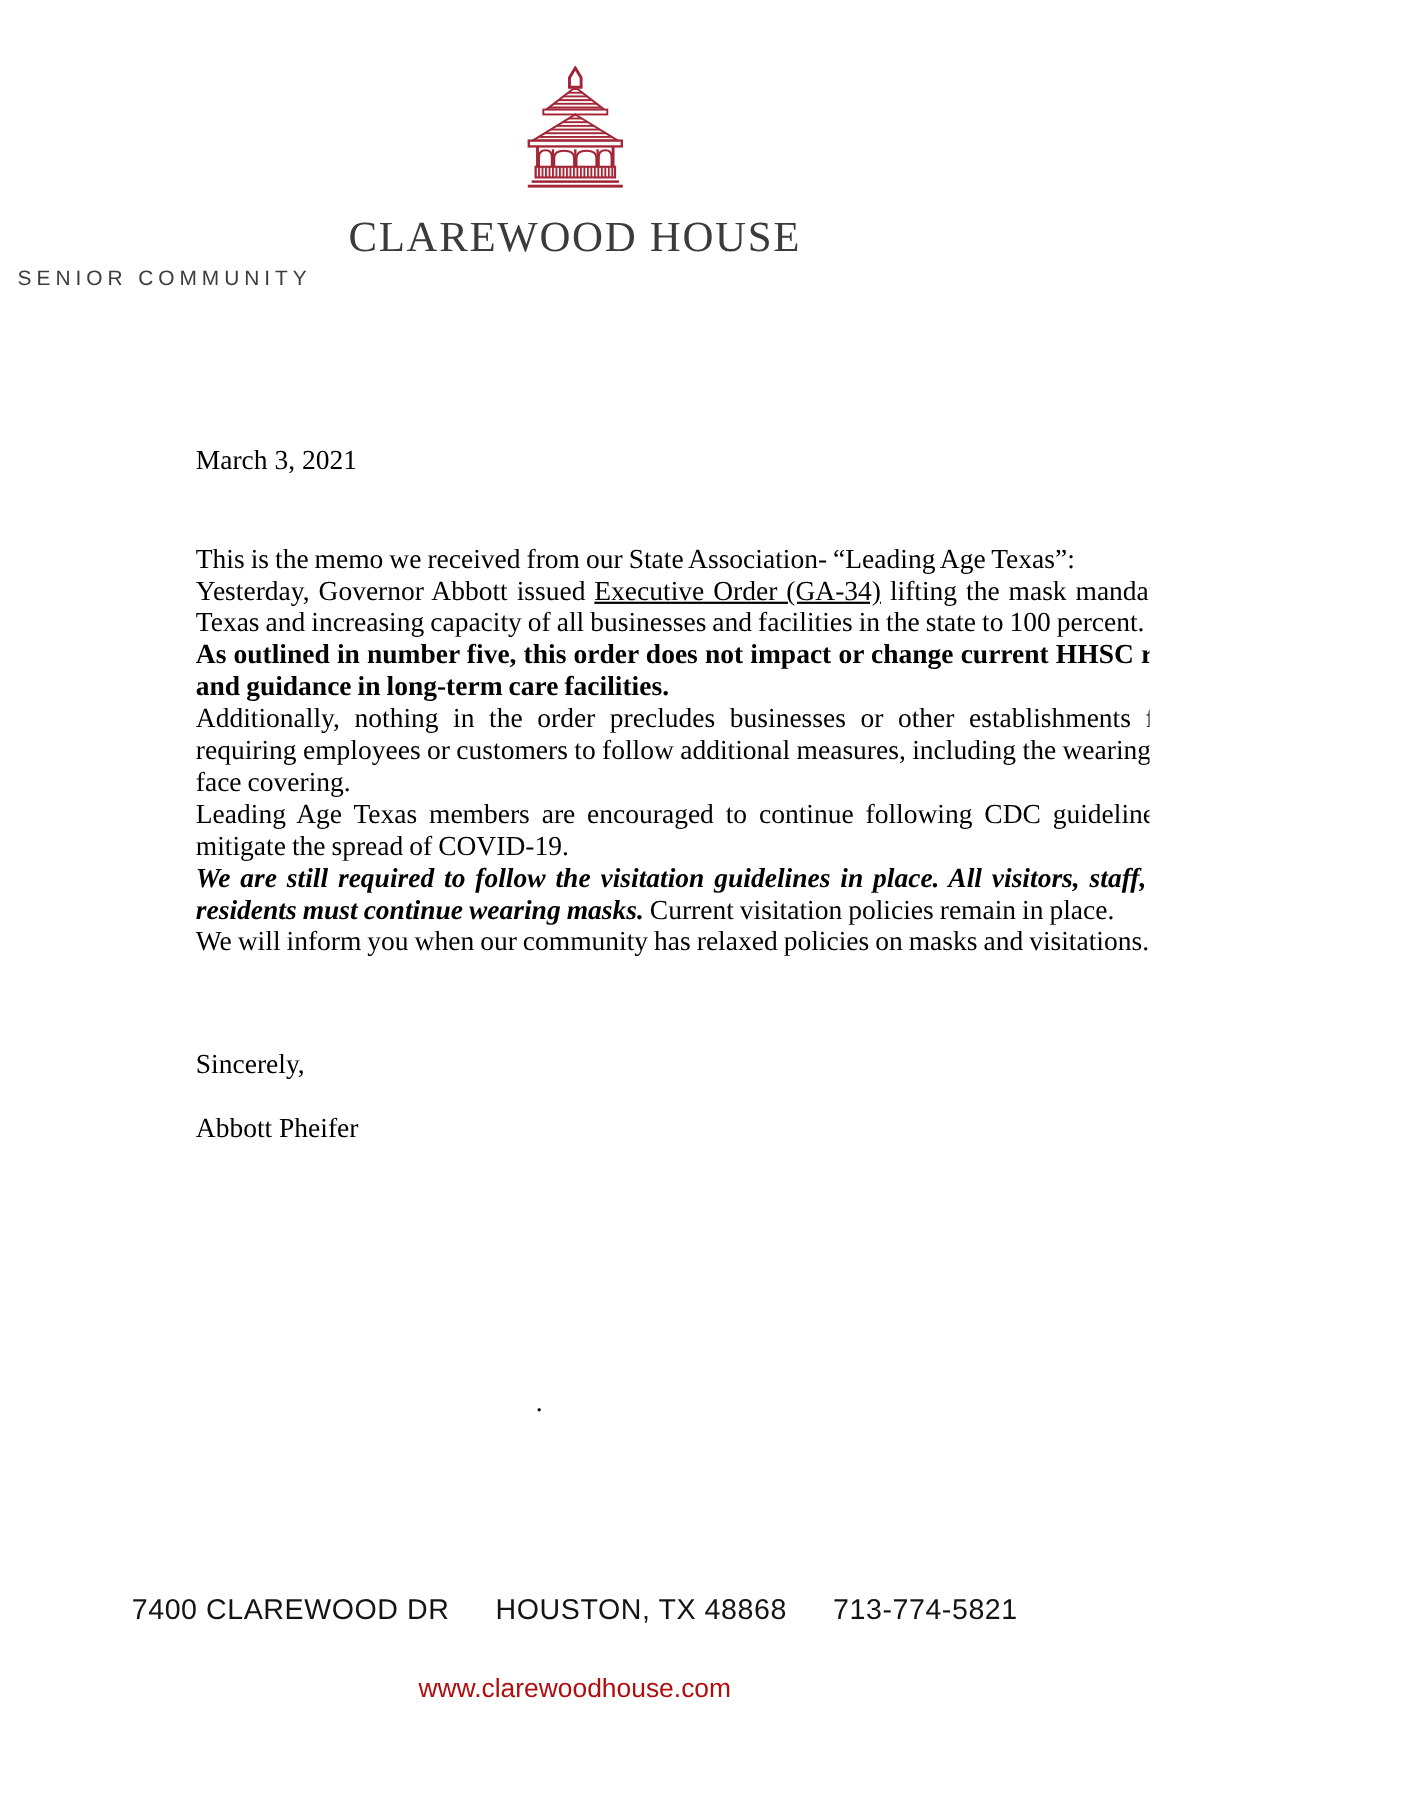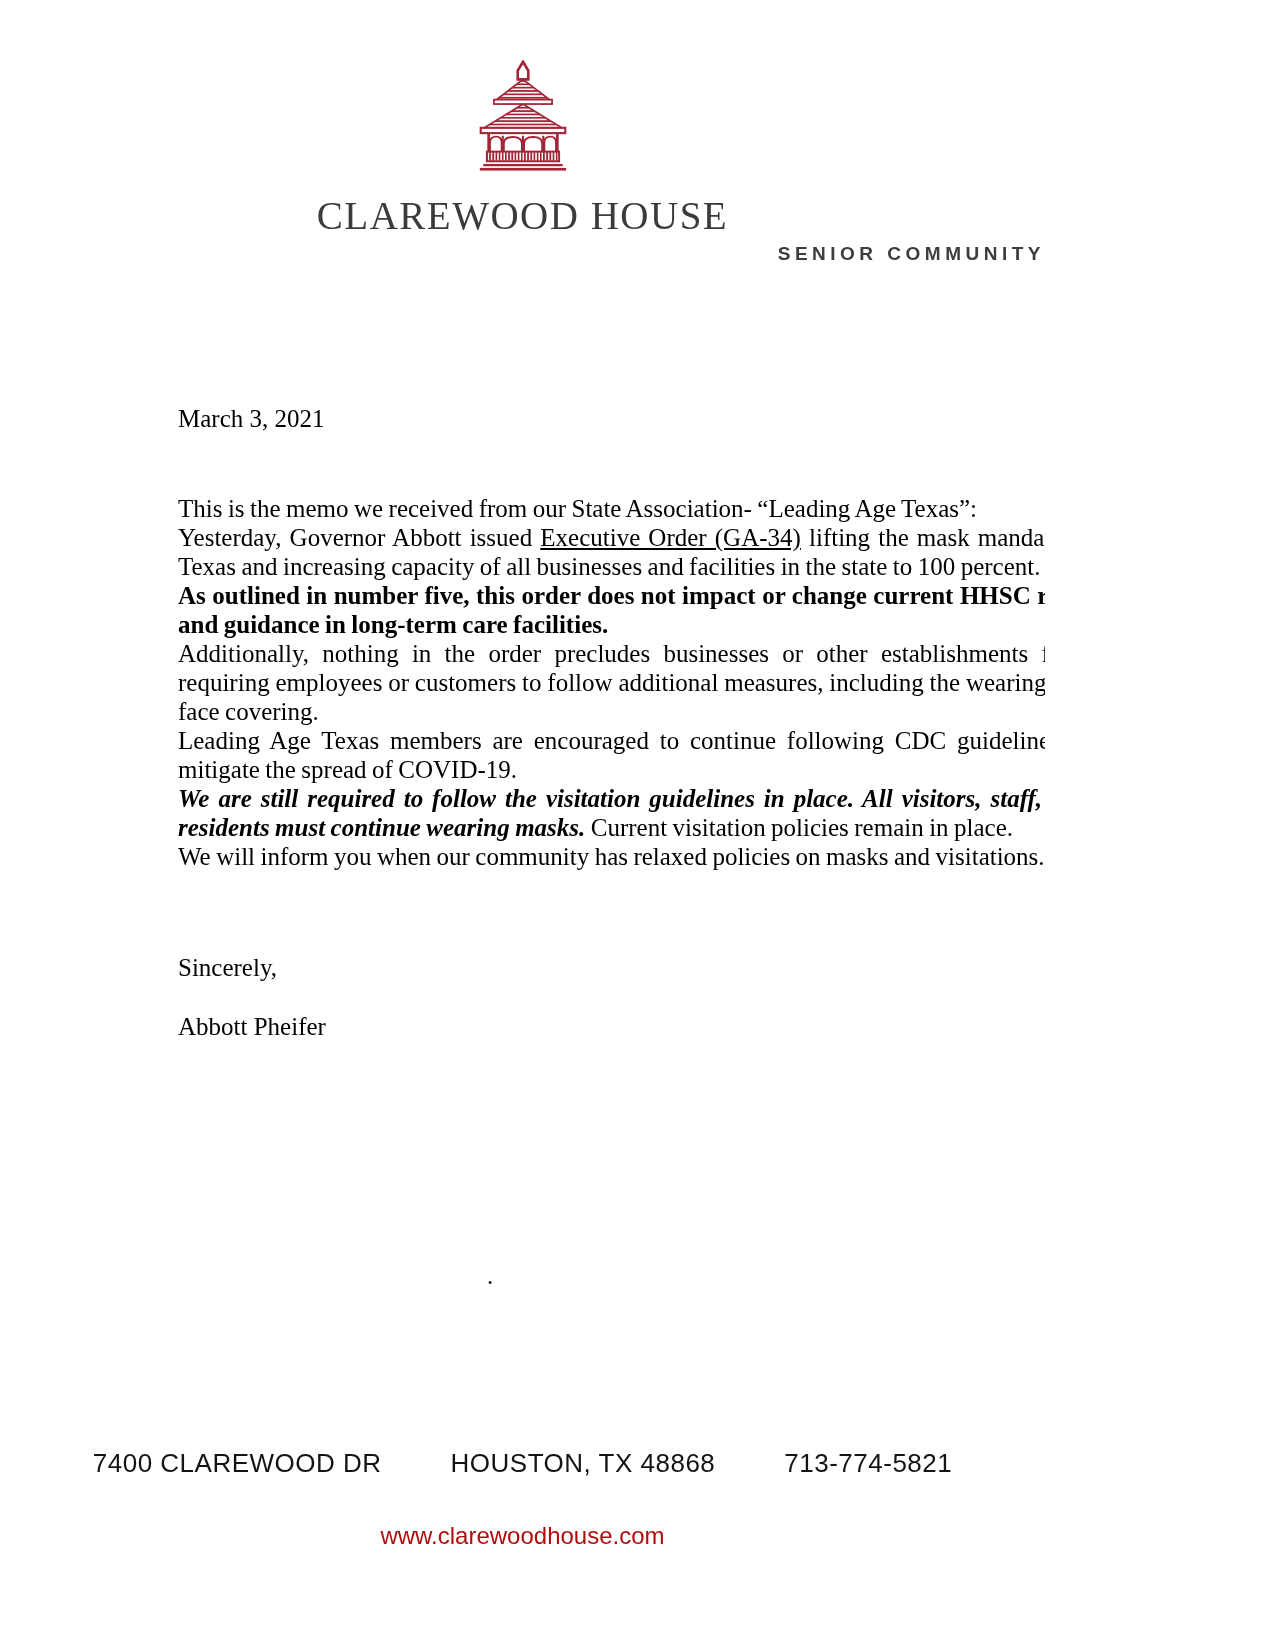--- a/index.html
+++ b/index.html
@@ -9,40 +9,40 @@
     overflow:hidden;
   }
   .logo { position:absolute; top:60px; left:50%; transform:translateX(-50%); width:106px; height:112px; }
   .logo svg { display:block; }
   .brand {
     position:absolute; top:193px; left:0; right:0; margin:0; text-align:center;
     font-family:"Liberation Serif", serif; font-size:39px; font-weight:400;
     letter-spacing:1.5px; color:var(--title-ink, #3b3a3c);
   }
   .tagline {
-    position:absolute; top:243px; left:4px; right:0; text-align:right;
-    font-family:"Liberation Sans", sans-serif; font-size:19px; font-weight:700;
+    position:absolute; top:243px; left:16px; right:0; text-align:left;
+    font-family:"Liberation Sans", sans-serif; font-size:19px; font-weight:400;
     letter-spacing:4.5px; color:#3d3d3d;
   }
   .date { position:absolute; left:178px; top:405px; font-size:25px; }
   .letter-body {
     position:absolute; left:178px; top:494px; width:912px;
     font-size:25px; line-height:29px; text-align:justify; word-spacing:-0.8px;
   }
   .letter-body p { margin:0; }
   .letter-body p.bold { font-weight:bold; }
   .letter-body p.gap-above { }
   .ul { text-decoration:underline; }
   .bi { font-weight:bold; font-style:italic; }
   .closing   { position:absolute; left:178px; top:954px;  font-size:25px; }
   .signature { position:absolute; left:178px; top:1013px; font-size:25px; }
   .stray     { position:absolute; left:487px; top:1262px; font-size:25px; }
   .addr-line {
     position:absolute; top:1448px; left:0; right:0;
-    display:flex; justify-content:center; column-gap:69px;
+    display:flex; justify-content:center; column-gap:42px;
     font-family:"Liberation Sans", sans-serif; font-size:26px; font-weight:400;
     letter-spacing:0.5px; color:#141414;
   }
   .website {
     position:absolute; top:1522px; left:0; right:0; text-align:center;
     font-family:"Liberation Sans", sans-serif; font-size:24px;
     color:var(--url-red, #b00d0e);
   }
 </style>
 </head>

